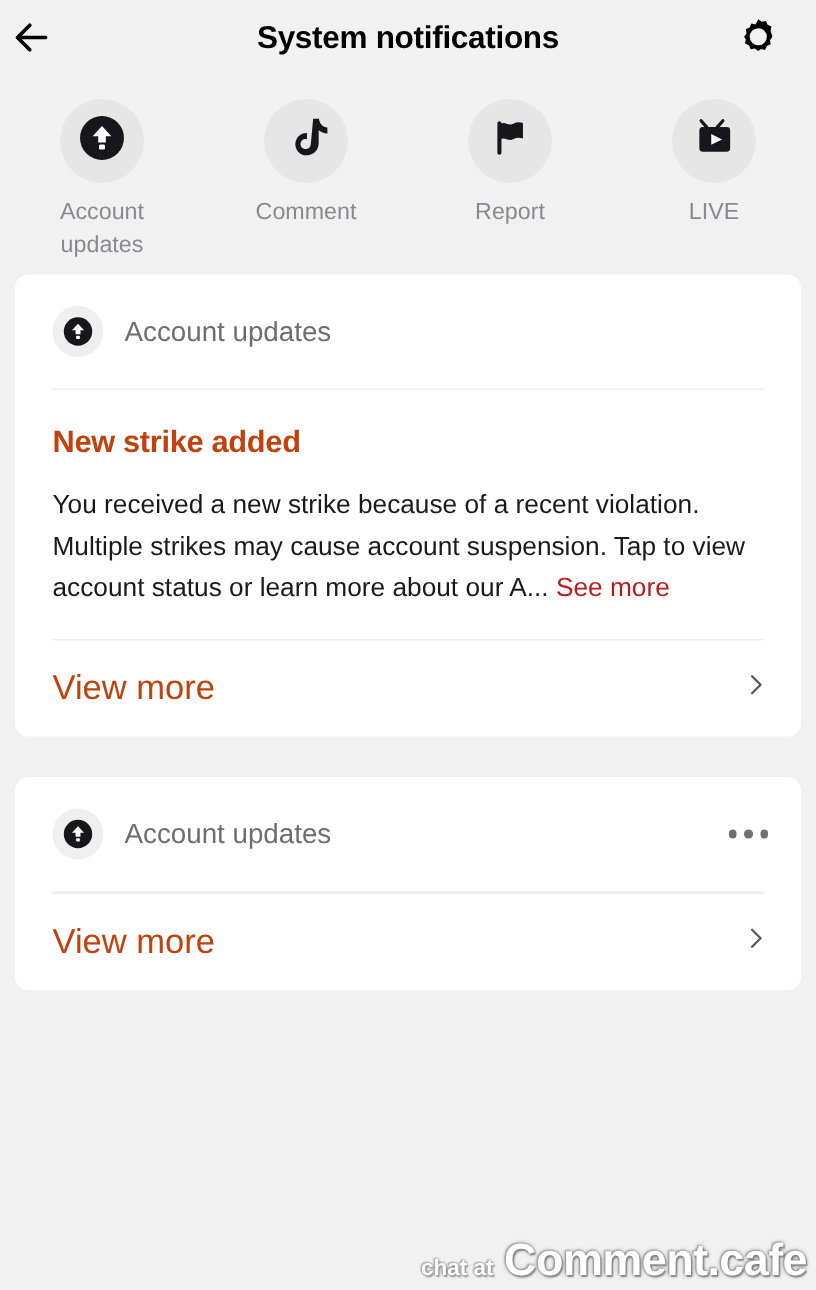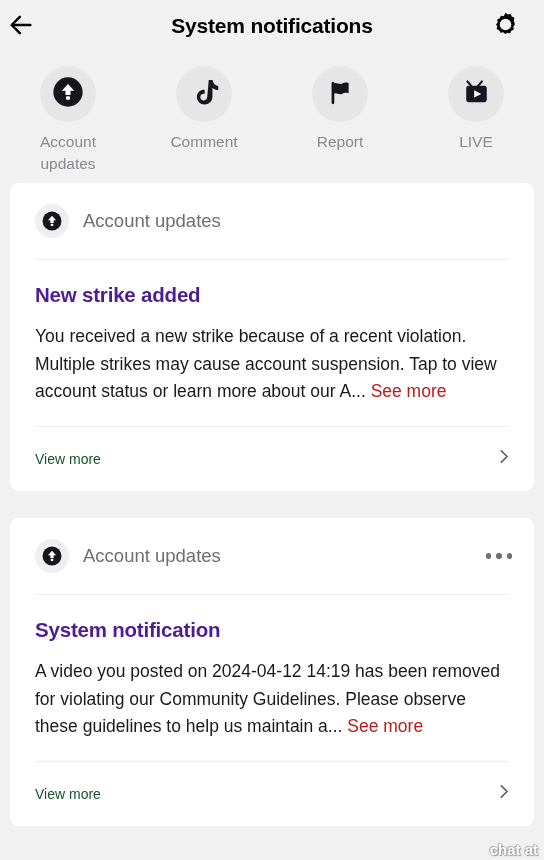--- a/index.html
+++ b/index.html
@@ -116,21 +116,21 @@
     height: 1px;
     background: #ededee;
     margin: 0 25px;
   }
   .card-body {
     padding: 23px 25px 20px 25px;
   }
   .card-title {
     font-size: 20.5px;
     font-weight: bold;
-    color: #4c1d95;
+    color: #c2410c;
     letter-spacing: -0.2px;
     margin-bottom: 16px;
   }
   .card-text {
     font-size: 17.5px;
     line-height: 1.58;
     color: #1a1a1a;
   }
   .see-more {
     color: #b91c1c;
@@ -138,22 +138,22 @@
   }
   .card-foot {
     display: flex;
     align-items: center;
     justify-content: space-between;
     height: 64px;
     padding: 0 22px 0 25px;
     cursor: pointer;
   }
   .card-foot-label {
-    font-size: 14px;
-    color: #14532d;
+    font-size: 23px;
+    color: #c2410c;
   }
   .chev {
     color: #5a5a5e;
   }
 
   
   .watermark {
     position: absolute;
     right: 6px;
     bottom: 2px;
@@ -305,35 +305,29 @@
     <span class="card-head-label">Account updates</span>
     <span class="dots">
       <i></i>
       <i></i>
       <i></i>
     </span>
   </div>
 
   <div class="divider"></div>
 
-  <div class="card-body">
-    <div class="card-title">System notification</div>
-    <div class="card-text">
-      <span>A video you posted on 2024-04-12 14:19 has been removed for violating our Community Guidelines. Please observe these guidelines to help us maintain a...</span>
-      <span class="see-more">See more</span>
-    </div>
-  </div>
 
   <div class="divider"></div>
 
   <div class="card-foot">
     <span class="card-foot-label">View more</span>
     <span class="chev">
       <svg width="17" height="17" viewBox="0 0 24 24" fill="none" stroke="#5a5a5e" stroke-width="2.2" stroke-linecap="round" stroke-linejoin="round">
         <polyline points="9,4 17,12 9,20"></polyline>
       </svg>
     </span>
   </div>
 </div>
 
 <div class="watermark">
   <span class="wm-small">chat at</span>
+  <span class="wm-big">Comment.cafe</span>
 </div>
 
 </body></html>

